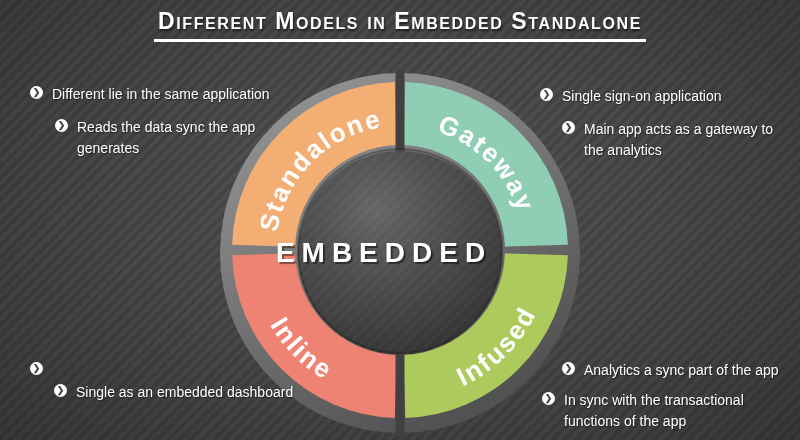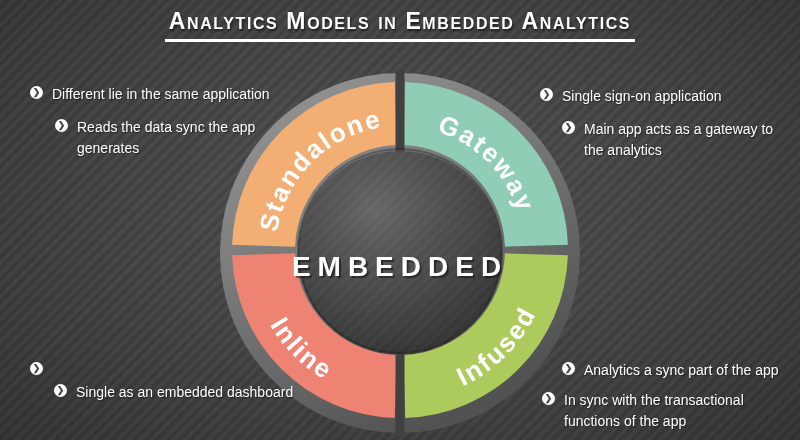--- a/index.html
+++ b/index.html
@@ -12,25 +12,24 @@
   }
   .title-wrap{position:absolute;top:8px;left:0;width:100%;text-align:center;z-index:5;}
   .title{
     display:inline-block;color:#ffffff;font-weight:bold;font-size:23px;
     font-variant:small-caps;letter-spacing:1.6px;
     border-bottom:3px solid #ffffff;padding:0 4px 4px 4px;
     text-shadow:1px 2px 2px rgba(0,0,0,0.55);
   }
   .donut-svg{position:absolute;left:0;top:0;z-index:1;}
   .center-label{
-    position:absolute;left:400px;top:252px;transform:translate(-50%,-50%);
+    position:absolute;left:384px;top:252px;transform:translate(-50%,-50%);
     z-index:3;text-align:center;color:#ffffff;font-weight:bold;
     font-size:28px;letter-spacing:7px;line-height:45px;white-space:nowrap;
     text-shadow:2px 2px 1px rgba(0,0,0,0.45);
-    margin-top:14px;
   }
   .notes{position:absolute;z-index:4;color:#ffffff;}
   .note-row{display:flex;align-items:flex-start;gap:9px;}
   .bullet{
     width:13px;height:13px;border-radius:50%;background:#ffffff;color:#474747;
     display:inline-flex;align-items:center;justify-content:center;
     font-size:9px;font-weight:bold;flex-shrink:0;margin-top:2px;line-height:1;
   }
   .note-text{
     font-size:14px;line-height:1.45;white-space:pre-line;
@@ -46,21 +45,21 @@
   .g-br .row1{margin-left:20px;}
   .g-br .row2{margin-top:10px;}
   .arc-label{font-weight:bold;font-size:26px;letter-spacing:2px;fill:#ffffff;}
 </style>
 </head>
 <body>
 
 <div id="stage">
 
   <div class="title-wrap">
-    <span class="title">Analytics Models in Embedded Analytics</span>
+    <span class="title">Different Models in Embedded Standalone</span>
   </div>
 
   <svg class="donut-svg" width="800" height="440" viewBox="0 0 800 440">
     <defs>
       <linearGradient id="grayRing" x1="0%" y1="0%" x2="55%" y2="100%">
         <stop offset="0%" stop-color="#9a9a9a"></stop>
         <stop offset="45%" stop-color="#7b7b7b"></stop>
         <stop offset="100%" stop-color="#525252"></stop>
       </linearGradient>
       <radialGradient id="centerG" cx="38%" cy="30%" r="80%">

